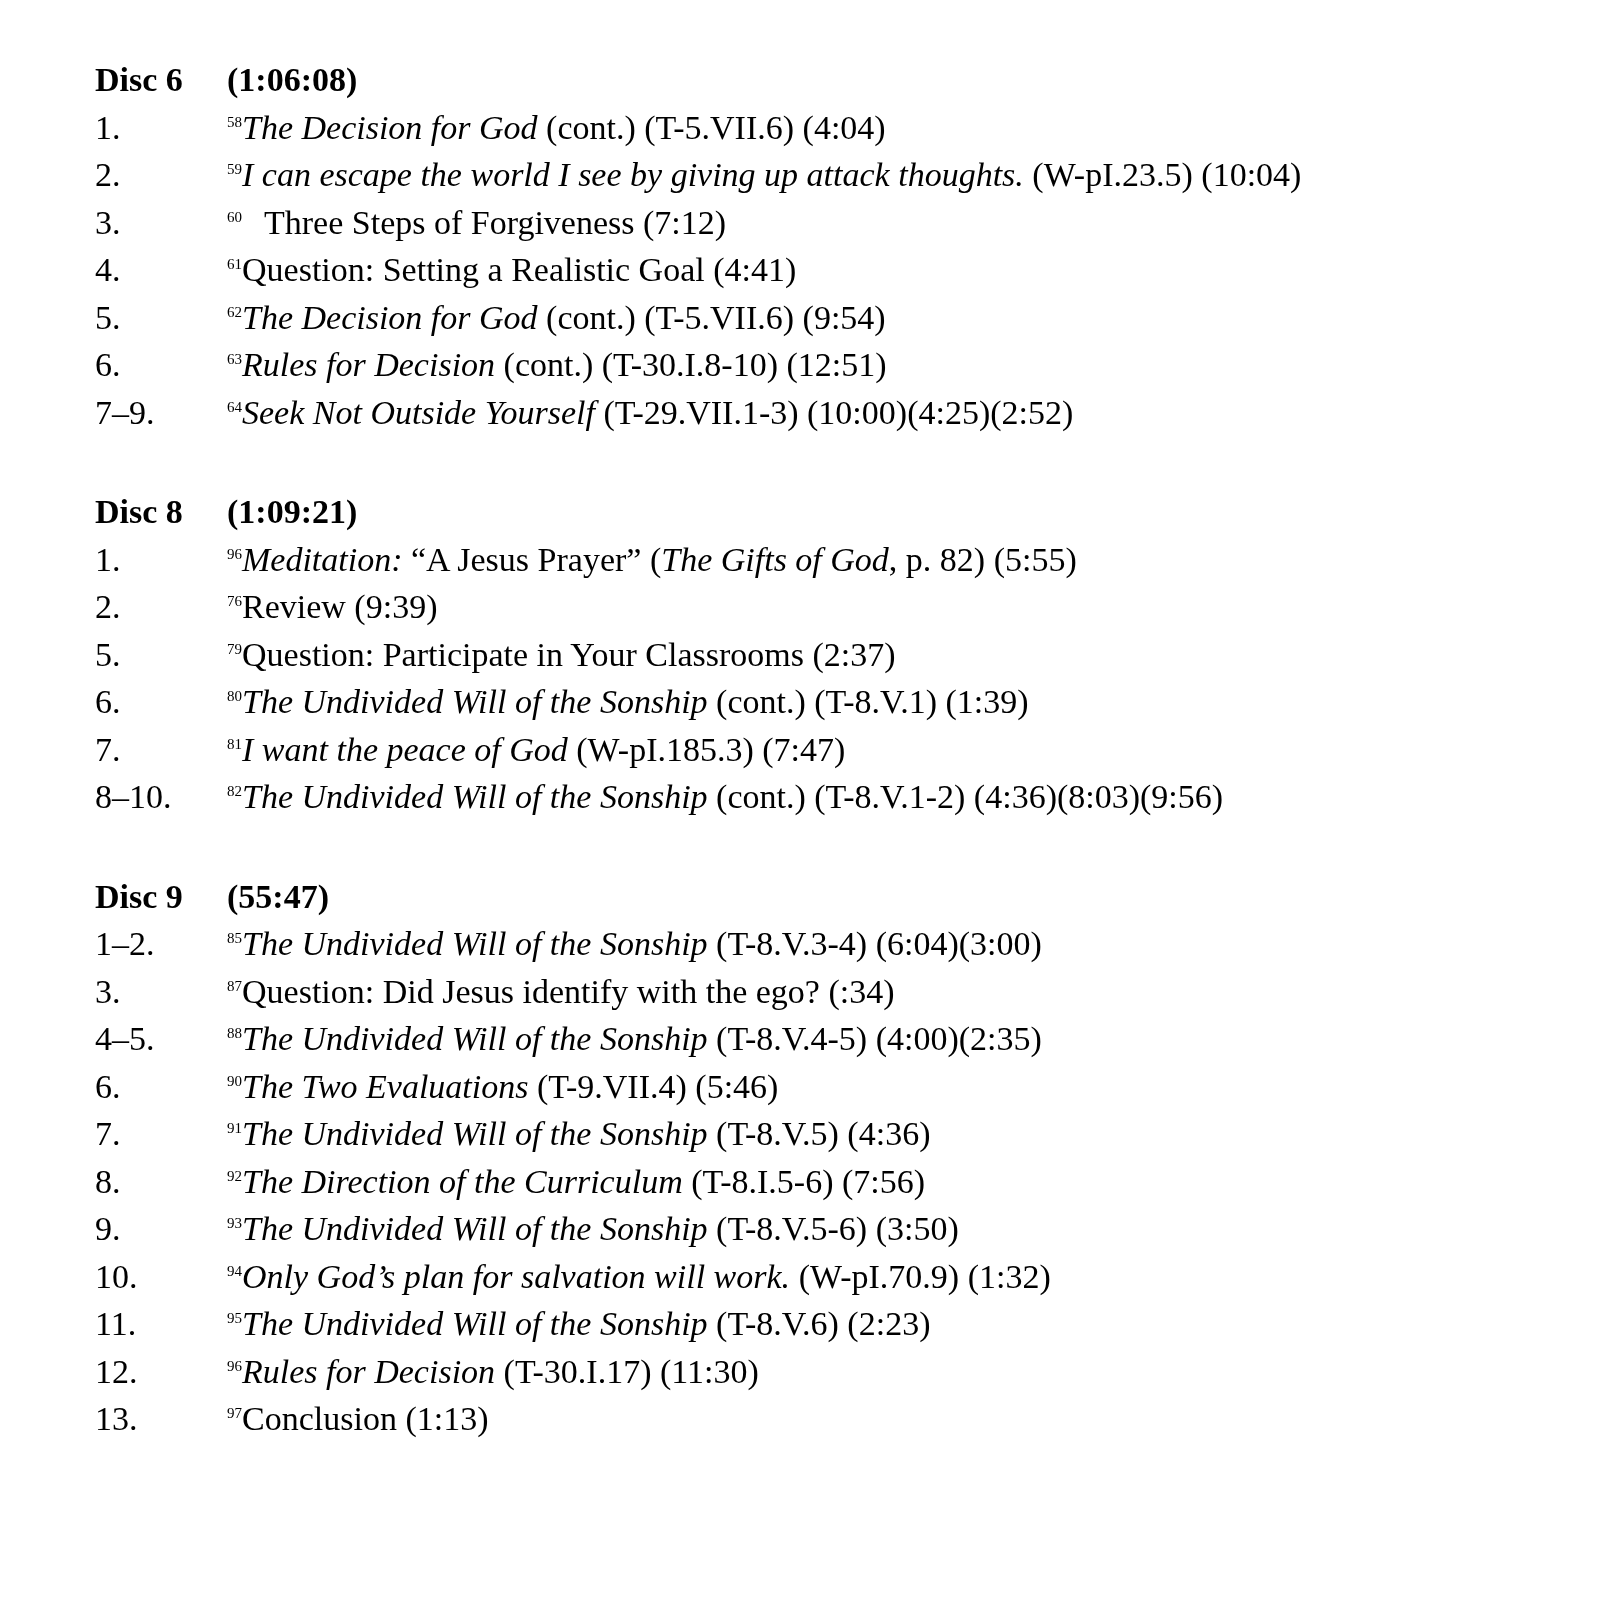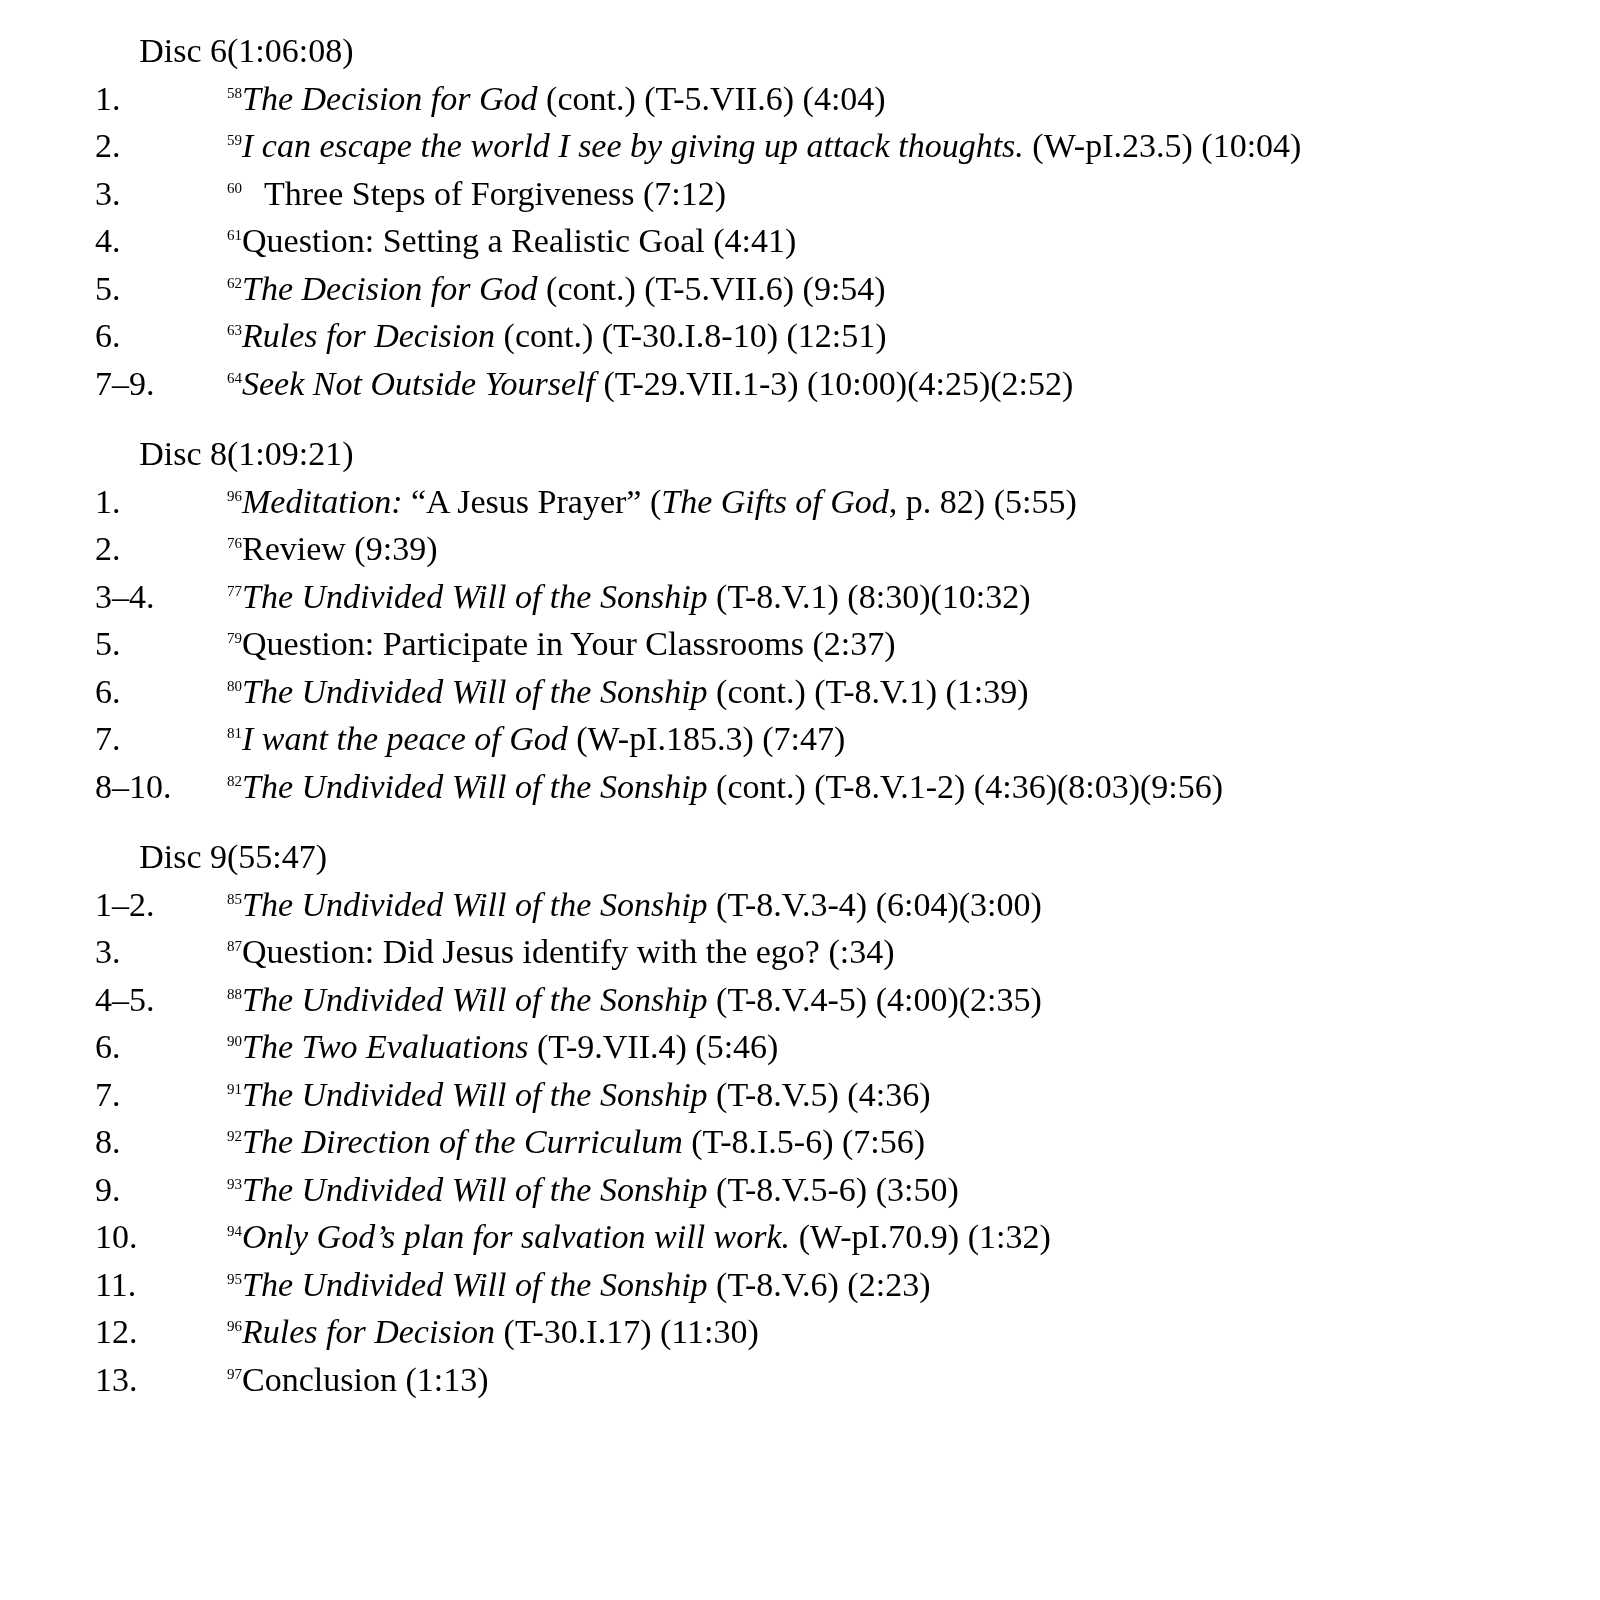--- a/index.html
+++ b/index.html
@@ -26,25 +26,25 @@
     display: flex;
     align-items: baseline;
     font-size: 34px;
     line-height: 47.5px;
   }
   .cell-num {
     flex: 0 0 132px;
     white-space: nowrap;
   }
   .disc-label {
-    font-weight: normal;
-    text-align: right;
+    font-weight: bold;
   }
   .disc-duration {
-    font-weight: normal;
+    font-weight: bold;
+    margin-top: 29px;
   }
   .track-content {
     flex: 1 1 auto;
   }
   sup.track-sup {
     font-size: 15px;
     line-height: 0;
     vertical-align: 12px;
     letter-spacing: 0;
   }
@@ -103,24 +103,20 @@
         </div>
         <div class="row track-row">
           <span class="cell-num track-number">1.</span>
           <span class="track-content"><sup class="track-sup">96</sup><span class="seg italic">Meditation:</span><span class="seg"> “A Jesus Prayer” (</span><span class="seg italic">The Gifts of God</span><span class="seg">, p. 82) (5:55)</span></span>
         </div>
         <div class="row track-row">
           <span class="cell-num track-number">2.</span>
           <span class="track-content"><sup class="track-sup">76</sup><span class="seg">Review (9:39)</span></span>
         </div>
         <div class="row track-row">
-          <span class="cell-num track-number">3–4.</span>
-          <span class="track-content"><sup class="track-sup">77</sup><span class="seg italic">The Undivided Will of the Sonship</span><span class="seg"> (T-8.V.1) (8:30)(10:32)</span></span>
-        </div>
-        <div class="row track-row">
           <span class="cell-num track-number">5.</span>
           <span class="track-content"><sup class="track-sup">79</sup><span class="seg">Question: Participate in Your Classrooms (2:37)</span></span>
         </div>
         <div class="row track-row">
           <span class="cell-num track-number">6.</span>
           <span class="track-content"><sup class="track-sup">80</sup><span class="seg italic">The Undivided Will of the Sonship</span><span class="seg"> (cont.) (T-8.V.1) (1:39)</span></span>
         </div>
         <div class="row track-row">
           <span class="cell-num track-number">7.</span>
           <span class="track-content"><sup class="track-sup">81</sup><span class="seg italic">I want the peace of God</span><span class="seg"> (W-pI.185.3) (7:47)</span></span>

